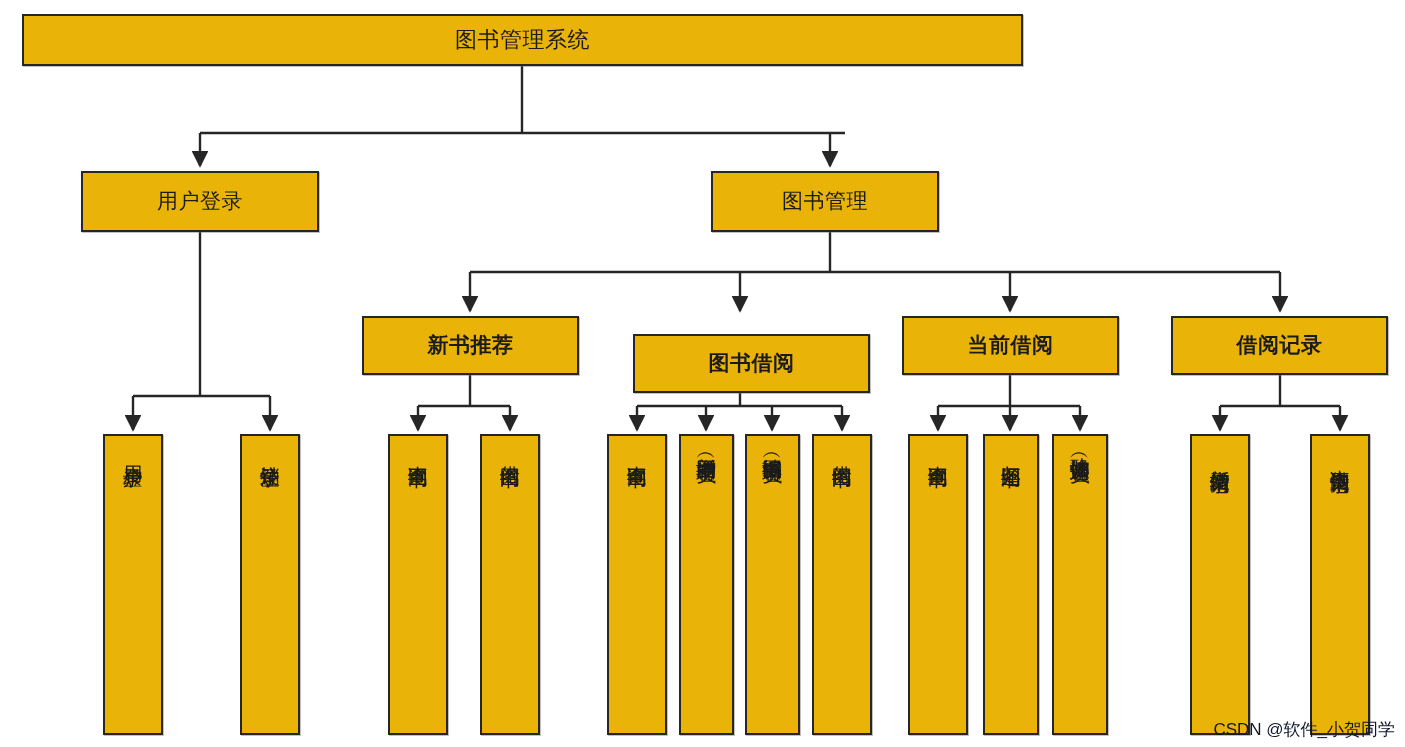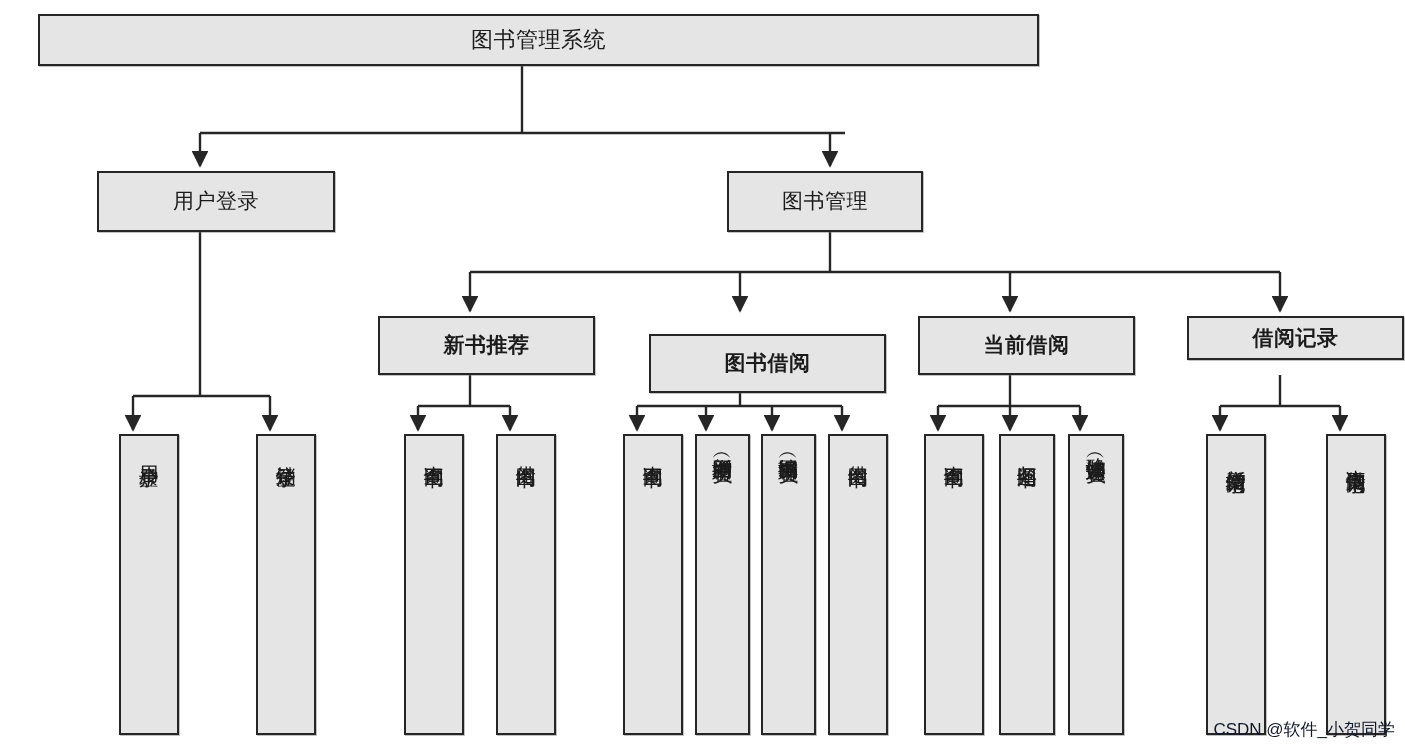--- a/index.html
+++ b/index.html
@@ -22,27 +22,26 @@
     left: 0;
     top: 0;
     width: 1405px;
     height: 747px;
     pointer-events: none;
   }
   .node {
     position: absolute;
     box-sizing: border-box;
     border: 2px solid #262626;
-    background: #e5e5e5;
+    background: #eab308;
     color: #1b1b1b;
     display: flex;
     align-items: center;
     justify-content: center;
     box-shadow: 1px 1px 0 rgba(120,120,120,0.45);
-    margin-left: 16px;
   }
   .node .label {
     font-size: 21px;
     line-height: 1.15;
     letter-spacing: 0.5px;
     white-space: nowrap;
   }
   .node.root .label { font-size: 22px; }
   .node.lvl2 .label { font-size: 21px; }
   .node.lvl3 .label { font-size: 21px; font-weight: bold; }
@@ -125,34 +124,34 @@
     </g>
   </svg>
 
   <div class="node root" style="left:22px; top:14px; width:1001px; height:52px;">
     <span class="label">图书管理系统</span>
   </div>
 
   <div class="node lvl2" style="left:81px; top:171px; width:238px; height:61px;">
     <span class="label">用户登录</span>
   </div>
-  <div class="node lvl2" style="left:711px; top:171px; width:196px; height:61px;">
+  <div class="node lvl2" style="left:711px; top:171px; width:228px; height:61px;">
     <span class="label">图书管理</span>
   </div>
 
   <div class="node lvl3" style="left:362px; top:316px; width:217px; height:59px;">
     <span class="label">新书推荐</span>
   </div>
   <div class="node lvl3" style="left:633px; top:334px; width:237px; height:59px;">
     <span class="label">图书借阅</span>
   </div>
   <div class="node lvl3" style="left:902px; top:316px; width:217px; height:59px;text-align:center;">
     <span class="label">当前借阅</span>
   </div>
-  <div class="node lvl3" style="left:1171px; top:316px; width:217px; height:44px;">
+  <div class="node lvl3" style="left:1171px; top:316px; width:217px; height:59px;">
     <span class="label">借阅记录</span>
   </div>
 
   <div class="node leaf" style="left:103px; top:434px; width:60px; height:301px;">
     <span class="label">用户登录</span>
   </div>
   <div class="node leaf" style="left:240px; top:434px; width:60px; height:301px;">
     <span class="label">注销登录</span>
   </div>
 

